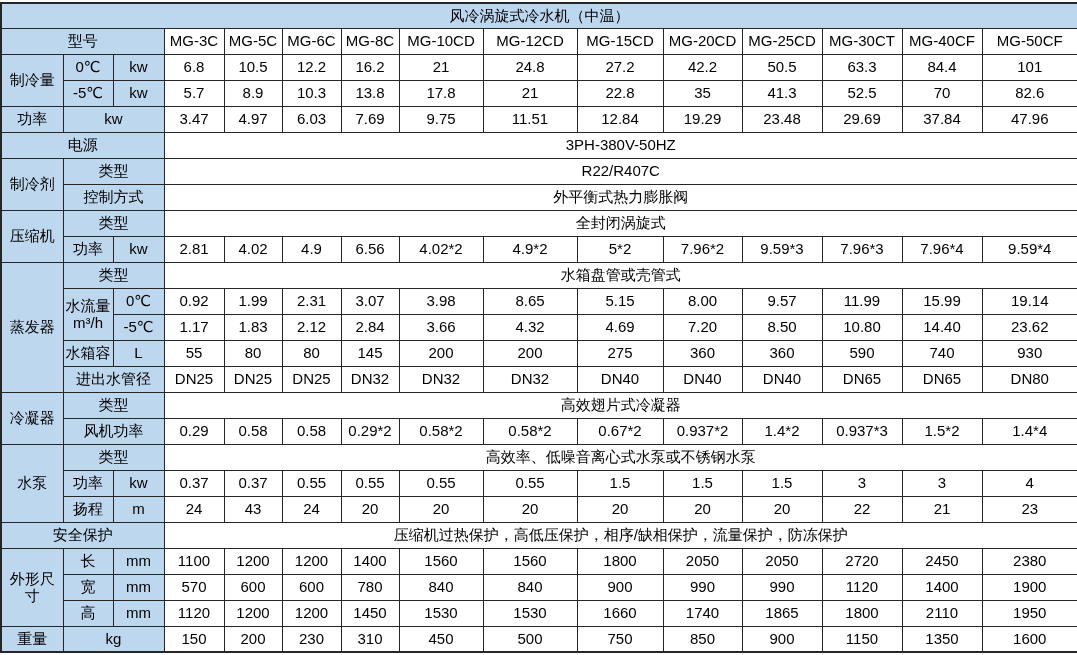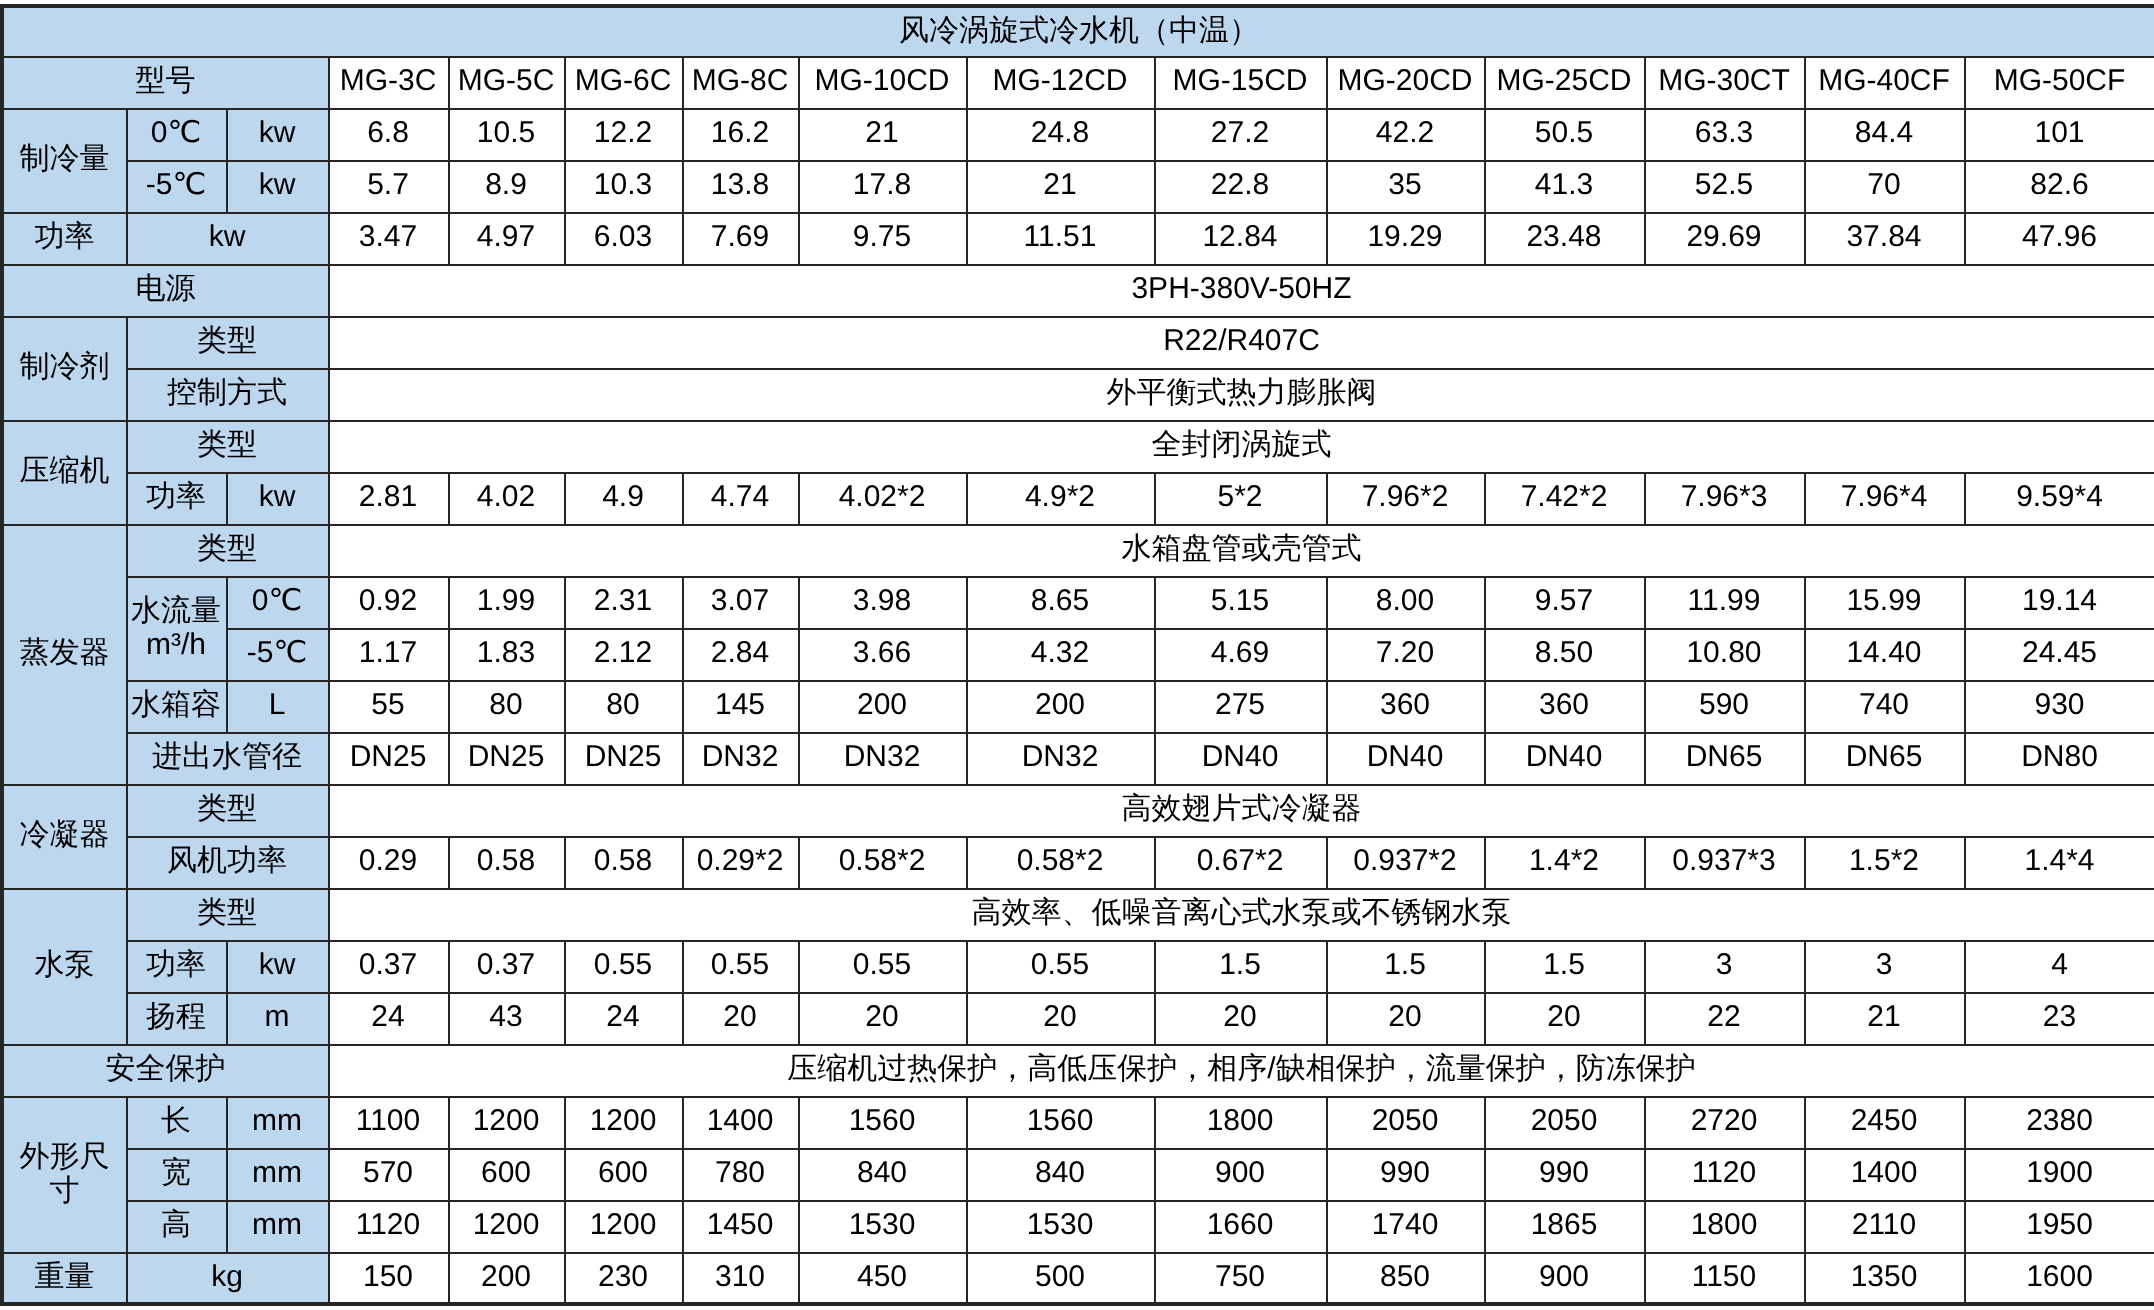--- a/index.html
+++ b/index.html
@@ -153,26 +153,26 @@
         <td class="label" rowspan="2">压缩机</td>
         <td class="label" colspan="2">类型</td>
         <td colspan="12" class="value">全封闭涡旋式</td>
       </tr>
       <tr>
         <td class="label">功率</td>
         <td class="label">kw</td>
         <td class="value">2.81</td>
         <td class="value">4.02</td>
         <td class="value">4.9</td>
-        <td class="value">4.74</td>
+        <td class="value">6.56</td>
         <td class="value">4.02*2</td>
         <td class="value">4.9*2</td>
         <td class="value">5*2</td>
         <td class="value">7.96*2</td>
-        <td class="value">7.42*2</td>
+        <td class="value">9.59*3</td>
         <td class="value">7.96*3</td>
         <td class="value">7.96*4</td>
         <td class="value">9.59*4</td>
       </tr>
       <tr>
         <td class="label" rowspan="5">蒸发器</td>
         <td class="label" colspan="2">类型</td>
         <td colspan="12" class="value">水箱盘管或壳管式</td>
       </tr>
       <tr>
@@ -200,21 +200,21 @@
         <td class="value">1.83</td>
         <td class="value">2.12</td>
         <td class="value">2.84</td>
         <td class="value">3.66</td>
         <td class="value">4.32</td>
         <td class="value">4.69</td>
         <td class="value">7.20</td>
         <td class="value">8.50</td>
         <td class="value">10.80</td>
         <td class="value">14.40</td>
-        <td class="value">24.45</td>
+        <td class="value">23.62</td>
       </tr>
       <tr>
         <td class="label">水箱容</td>
         <td class="label">L</td>
         <td class="value">55</td>
         <td class="value">80</td>
         <td class="value">80</td>
         <td class="value">145</td>
         <td class="value">200</td>
         <td class="value">200</td>

